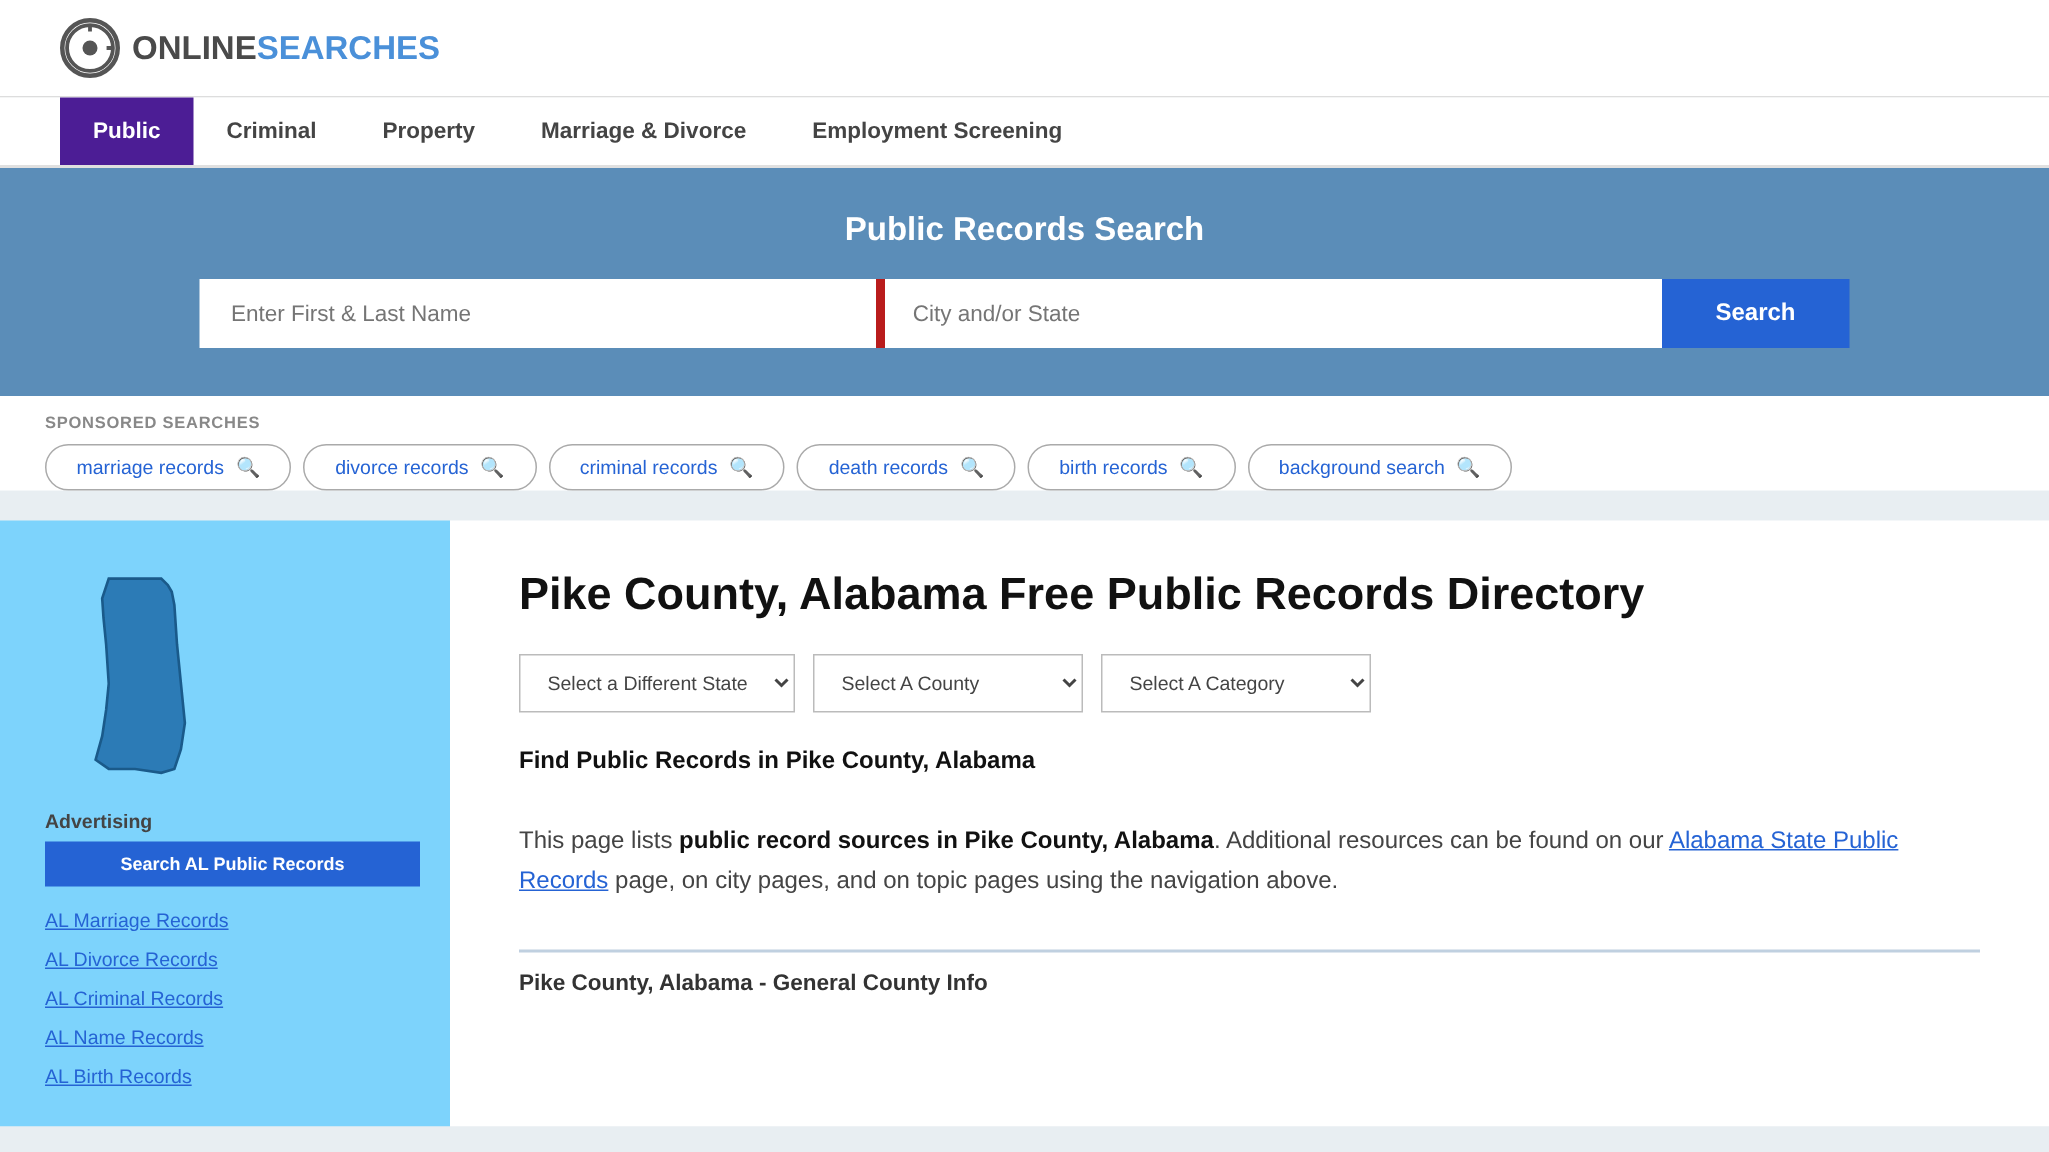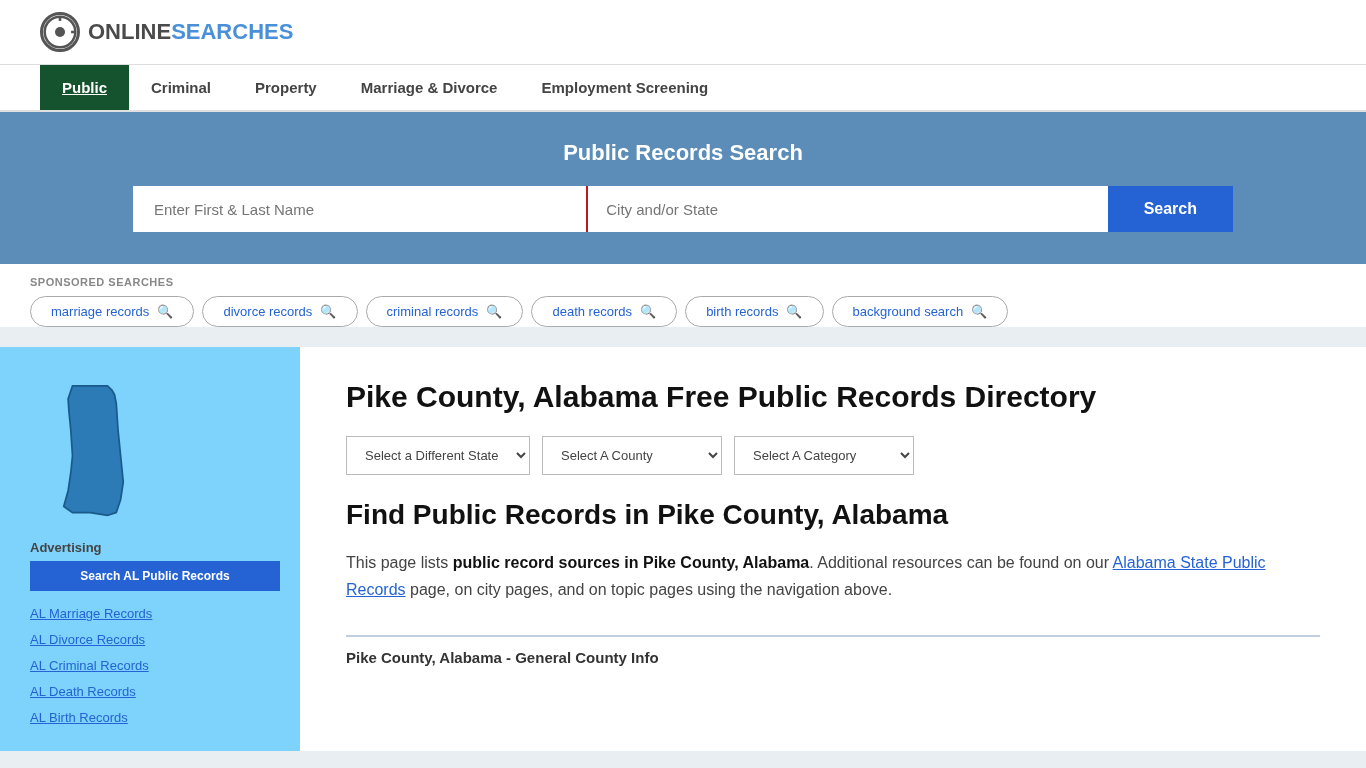--- a/index.html
+++ b/index.html
@@ -11,28 +11,28 @@
     .logo-icon { width: 40px; height: 40px; border: 3px solid #555; border-radius: 50%; display: flex; align-items: center; justify-content: center; position: relative; }
     .logo-icon::after { content: ''; position: absolute; width: 10px; height: 10px; background: #555; border-radius: 50%; top: 50%; left: 50%; transform: translate(-50%, -50%); }
     .logo-text { font-size: 22px; font-weight: bold; }
     .logo-text .online { color: #4a4a4a; }
     .logo-text .searches { color: #4a90d9; }
 
     
     .nav { background: #fff; border-bottom: 2px solid #e0e0e0; }
     .nav ul { display: flex; list-style: none; padding: 0 40px; margin: 0; }
     .nav ul li a { display: block; padding: 14px 22px; text-decoration: none; color: #444; font-size: 15px; font-weight: 600; }
-    .nav ul li.active a { background: #14532d; color: #fff; text-decoration: underline; }
+    .nav ul li.active a { background: #4c1d95; color: #fff; }
 
     
     .hero { background: #5b8db8; padding: 28px 40px 32px; }
     .hero h1 { text-align: center; color: #fff; font-size: 22px; font-weight: bold; margin-bottom: 20px; }
     .search-bar { display: flex; gap: 0; max-width: 1100px; margin: 0 auto; }
     .search-bar input { padding: 14px 18px; font-size: 15px; border: none; outline: none; color: #999; }
-    .search-bar input:first-child { flex: 1.2; border-right: 2px solid #b91c1c; padding-left: 21px; }
+    .search-bar input:first-child { flex: 1.2; border-right: 6px solid #b91c1c; padding-left: 21px; }
     .search-bar input:last-of-type { flex: 1.4; }
     .search-bar .search-btn { background: #2563d4; color: #fff; border: none; padding: 14px 36px; font-size: 16px; font-weight: bold; cursor: pointer; white-space: nowrap; text-align: right; }
 
     
     .main-wrapper { display: flex; gap: 0; max-width: 1366px; margin: 0; }
     .sidebar { width: 300px; min-width: 300px; background: #7dd3fc; padding: 20px 20px 20px 30px; }
     .content { flex: 1; background: #fff; padding: 20px 46px; }
 
     
     .sponsored-label { font-size: 11px; color: #888; font-weight: bold; margin-bottom: 8px; letter-spacing: 0.5px; }
@@ -51,21 +51,21 @@
     .sidebar-links li a { color: #2563d4; font-size: 13px; text-decoration: underline; line-height: 2; display: block; }
 
     
     .page-title { font-size: 30px; font-weight: bold; color: #111; line-height: 1.3; margin-bottom: 20px; margin-top: 10px; }
 
     
     .dropdown-row { display: flex; gap: 12px; margin-bottom: 24px; }
     .dropdown-row select { padding: 10px 14px; border: 1px solid #bbb; background: #fff; font-size: 13px; color: #444; cursor: pointer; min-width: 180px; appearance: auto; }
 
     
-    .section-title { font-size: 28px; font-weight: bold; color: #111; margin-bottom: 18px; }
+    .section-title { font-size: 16px; font-weight: bold; color: #111; margin-bottom: 30px; }
     .description-text { font-size: 16px; color: #444; line-height: 1.7; margin-bottom: 32px; }
     .description-text a { color: #2563d4; text-decoration: underline; }
     .description-text strong { color: #111; }
 
     
     .county-info-heading { font-size: 15px; font-weight: bold; color: #333; border-top: 2px solid #c0d0e0; padding-top: 12px; margin-top: 4px; }
 
     
     .sponsored-section { background: #fff; padding: 12px 30px 0; }
   </style>
@@ -162,21 +162,21 @@
       <li>
           <a href="#">AL Marriage Records</a>
         </li>
       <li>
           <a href="#">AL Divorce Records</a>
         </li>
       <li>
           <a href="#">AL Criminal Records</a>
         </li>
       <li>
-          <a href="#">AL Death Records</a>
+          <a href="#">AL Name Records</a>
         </li>
       <li>
           <a href="#">AL Birth Records</a>
         </li>
     </ul>
   </div>
 
   <div class="content">
     <h1 class="page-title">Pike County, Alabama Free Public Records Directory</h1>
 

